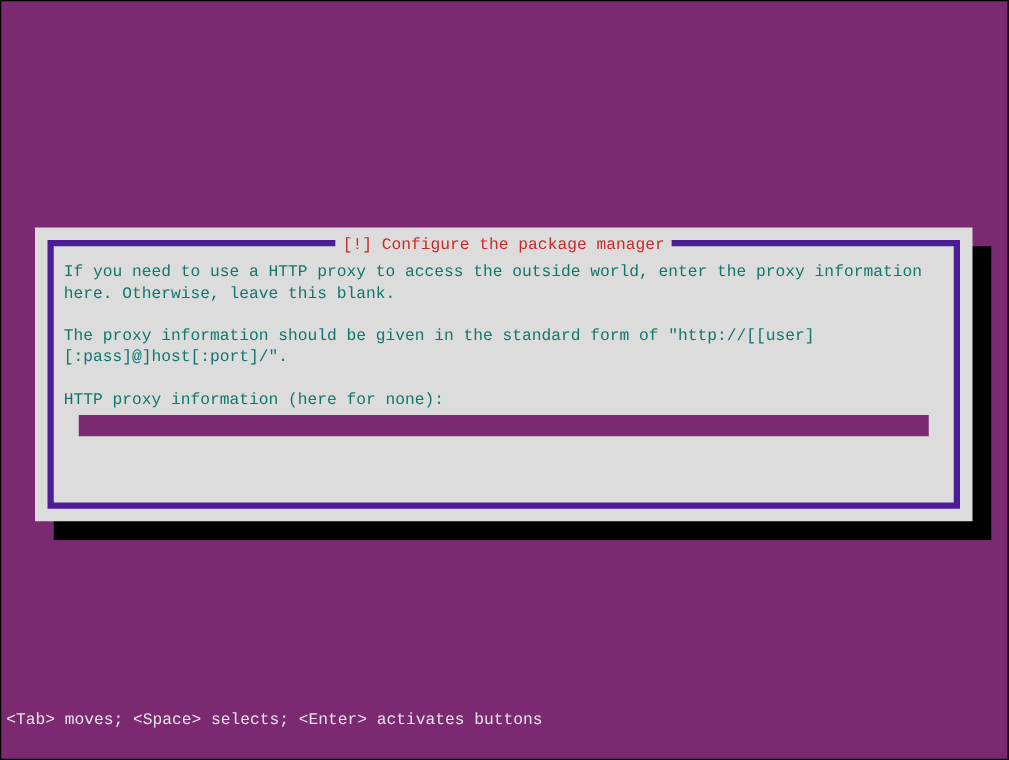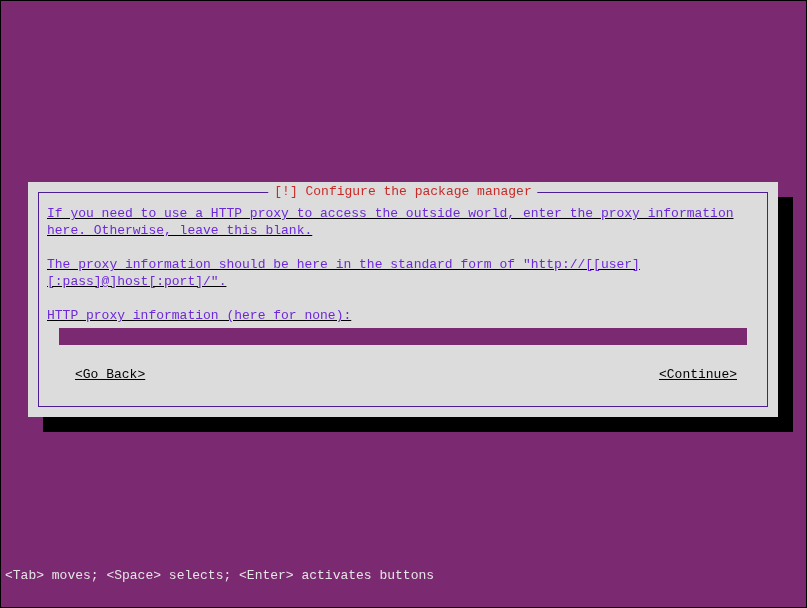--- a/index.html
+++ b/index.html
@@ -29,35 +29,34 @@
       height: 235px;
       background: #dcdcdc;
       color: #000;
     }
     .dialog-border {
       position: absolute;
       top: 10px;
       left: 10px;
       right: 10px;
       bottom: 10px;
-      border: 1px solid #4c1d95;
+      border: 5px solid #4c1d95;
       padding: 12px 8px 6px 8px;
-      text-decoration: underline;
     }
     .dialog-title {
       position: absolute;
       top: -9px;
       left: 50%;
       transform: translateX(-50%);
       background: #dcdcdc;
       padding: 0 6px;
       color: #c72a27;
       white-space: nowrap;
     }
-    .content { line-height: 17px; color: #6d28d9; }
+    .content { line-height: 17px; color: #0f766e; }
     .para { margin-bottom: 17px; }
     .input-wrap {
       margin: 4px 12px 22px 12px;
     }
     .proxy-input {
       width: 100%;
       border: none;
       background: #7b2970;
       color: #fff;
       font-family: inherit;
@@ -83,26 +82,22 @@
 </head>
 <body>
 
 <div class="dialog-shadow"></div>
 
 <div class="dialog">
   <div class="dialog-border">
     <div class="dialog-title">[!] Configure the package manager</div>
     <div class="content">
       <div class="para">If you need to use a HTTP proxy to access the outside world, enter the proxy information here. Otherwise, leave this blank.</div>
-      <div class="para">The proxy information should be here in the standard form of "http://[[user][:pass]@]host[:port]/".</div>
+      <div class="para">The proxy information should be given in the standard form of "http://[[user][:pass]@]host[:port]/".</div>
       <div>HTTP proxy information (here for none):</div>
     </div>
     <div class="input-wrap">
       <input class="proxy-input" type="text" value="" style="">
-    </div>
-    <div class="nav-row">
-      <span class="btn">&lt;Go Back&gt;</span>
-      <span class="btn">&lt;Continue&gt;</span>
     </div>
   </div>
 </div>
 
 <div class="status">&lt;Tab&gt; moves; &lt;Space&gt; selects; &lt;Enter&gt; activates buttons</div>
 
 </body></html>

